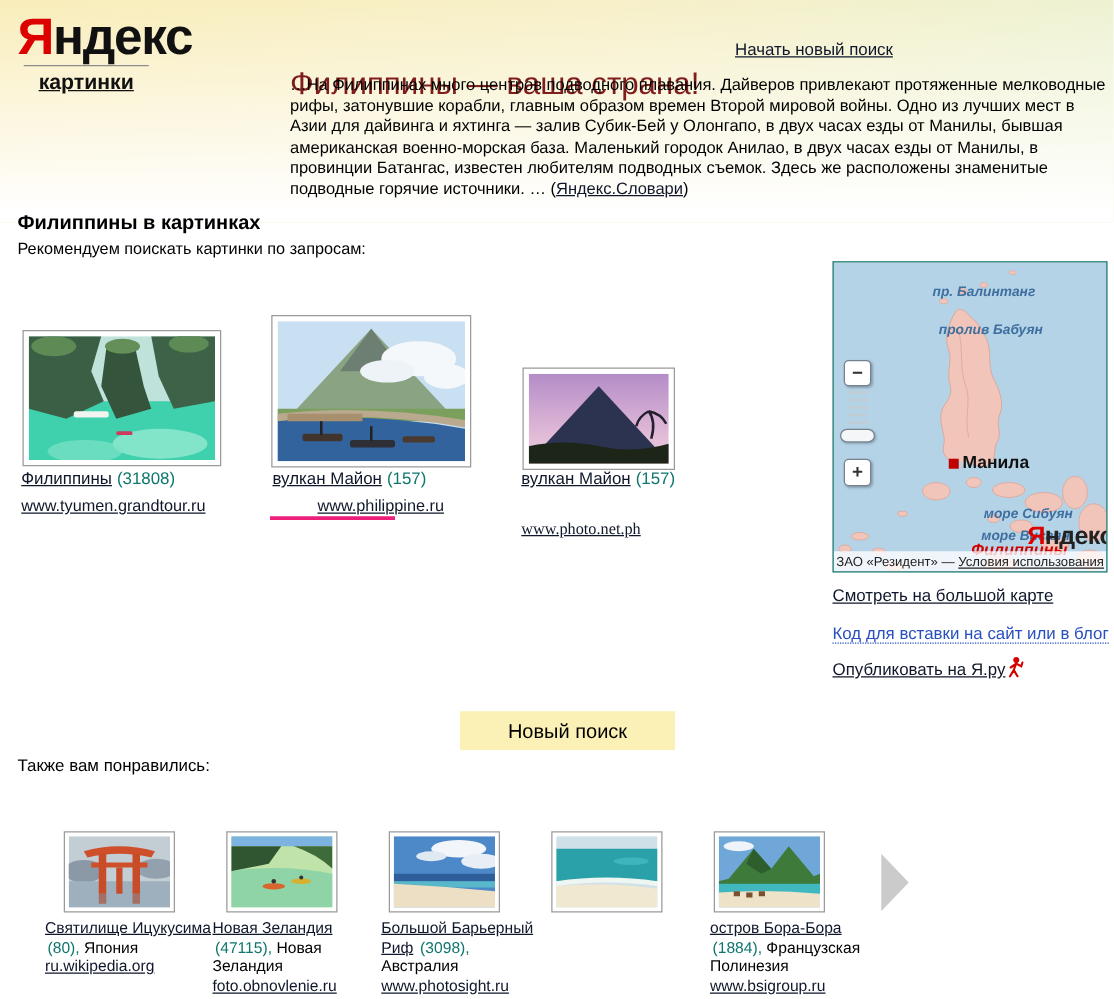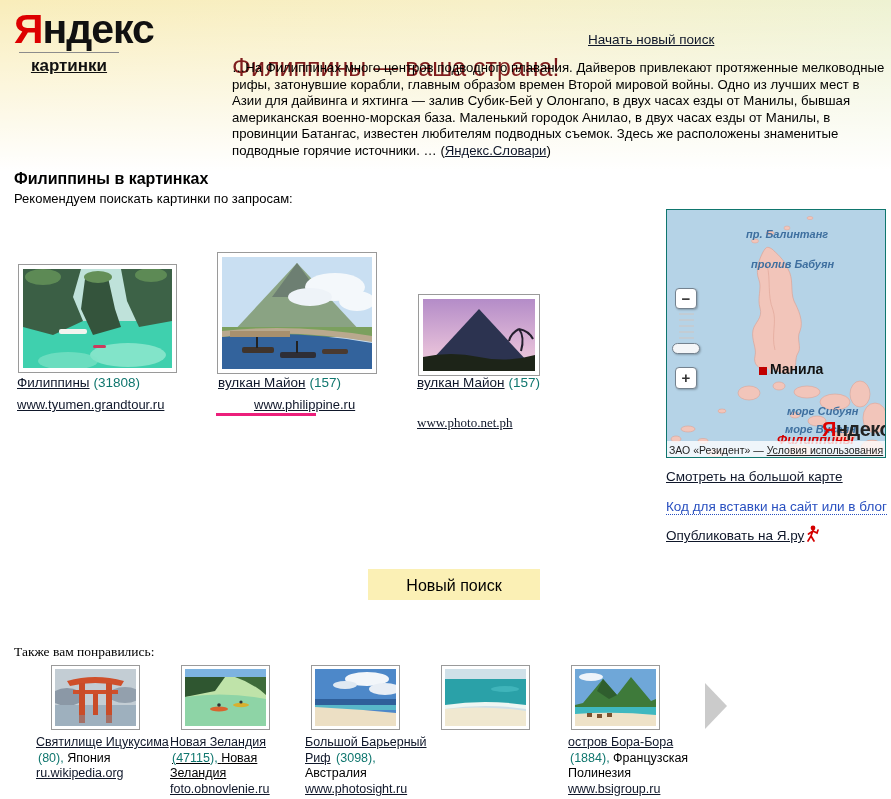--- a/index.html
+++ b/index.html
@@ -196,21 +196,21 @@
   <span class="abs blue small-link lnk" style="left:666px;top:469px;">Смотреть на большой карте</span>
   <span class="abs blue-dotted small-link lnk" style="left:666px;top:499px;">Код для вставки на сайт или в блог</span>
   <span class="abs blue small-link lnk" style="left:666px;top:528px;">Опубликовать на Я.ру</span>
   <svg class="abs yaru-man" style="left:806px;top:525px;" width="13" height="18" viewBox="0 0 13 18">
     <circle cx="7" cy="3" r="2.4" fill="#d40000"></circle>
     <path d="M7,5.5 L5,11 L2,16 M5,11 L8,16 M7,6 L2.5,9 M7,6 L11,8 L12,5" stroke="#d40000" stroke-width="1.7" fill="none" stroke-linecap="round"></path>
   </svg>
 
   <button class="abs newsearch" style="left:368px;top:569px;">Новый поиск</button>
 
-  <div class="abs likes-head" style="left:14px;top:644px;font-family:Liberation Serif, serif;">Также вам понравились:</div>
+  <div class="abs likes-head" style="left:14px;top:605px;">Также вам понравились:</div>
 
   <div class="abs thumb" style="left:51px;top:665px;width:89px;height:65px;padding:3px;">
     <svg width="81" height="57" viewBox="0 0 81 57">
       <rect width="81" height="57" fill="#c3cdd4"></rect>
       <ellipse cx="12" cy="28" rx="16" ry="9" fill="#8b98a6"></ellipse>
       <ellipse cx="70" cy="26" rx="16" ry="8" fill="#93a0ad"></ellipse>
       <rect y="36" width="81" height="21" fill="#9eb0be"></rect>
       <path d="M12,12 Q40,4 69,12 L66,17 Q40,11 15,17 Z" fill="#cf4f2a"></path>
       <rect x="18" y="21" width="45" height="4" fill="#cf4f2a"></rect>
       <rect x="24" y="14" width="6" height="32" fill="#c94c28"></rect>
@@ -266,21 +266,21 @@
       <rect x="32" y="44" width="5" height="4" fill="#7a5230"></rect>
     </svg>
   </div>
 
   <div class="abs bcap" style="left:36px;top:735px;width:134px;">
     <span class="blue lnk">Святилище Ицукусима</span>
     <span class="gray">(80),</span>
     <span>Япония</span><br>
     <span class="green lnk">ru.wikipedia.org</span>
   </div>
-  <div class="abs bcap" style="left:170px;top:735px;width:126px;text-decoration:underline;">
+  <div class="abs bcap" style="left:170px;top:735px;width:126px;">
     <span class="blue lnk">Новая Зеландия</span>
     <span class="gray">(47115),</span>
     <span>Новая Зеландия</span><br>
     <span class="green lnk">foto.obnovlenie.ru</span>
   </div>
   <div class="abs bcap" style="left:305px;top:735px;width:128px;">
     <span class="blue lnk">Большой Барьерный Риф</span>
     <span class="gray">(3098),</span>
     <span>Австралия</span><br>
     <span class="green lnk">www.photosight.ru</span>

